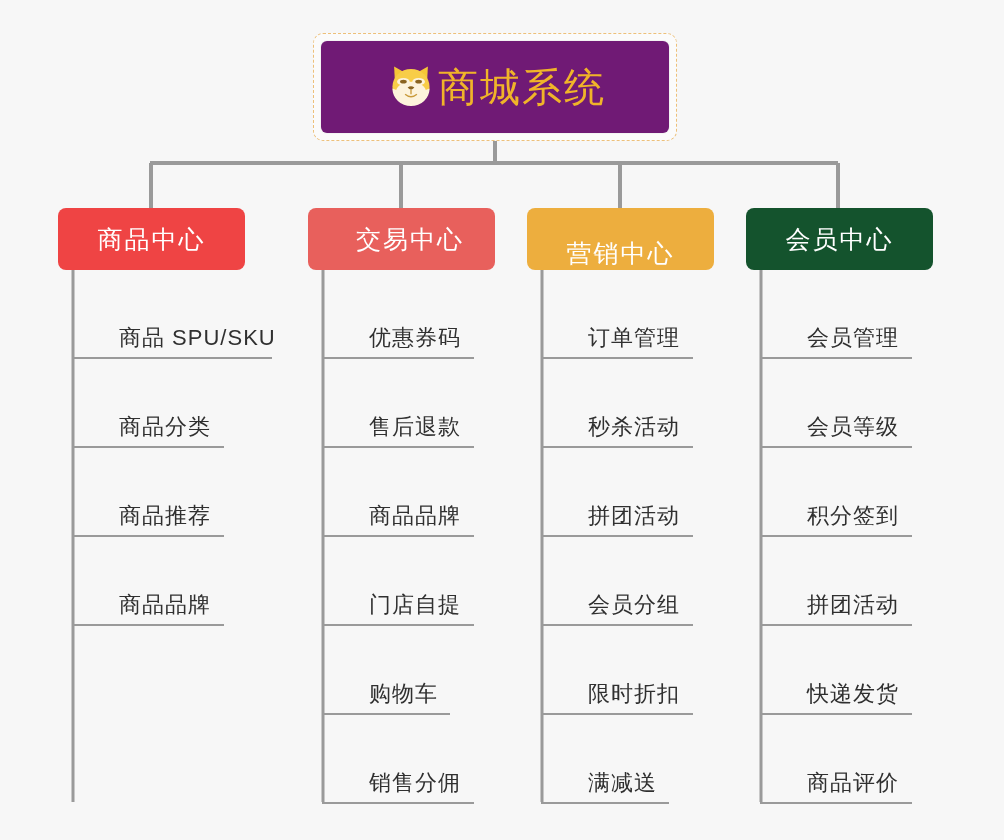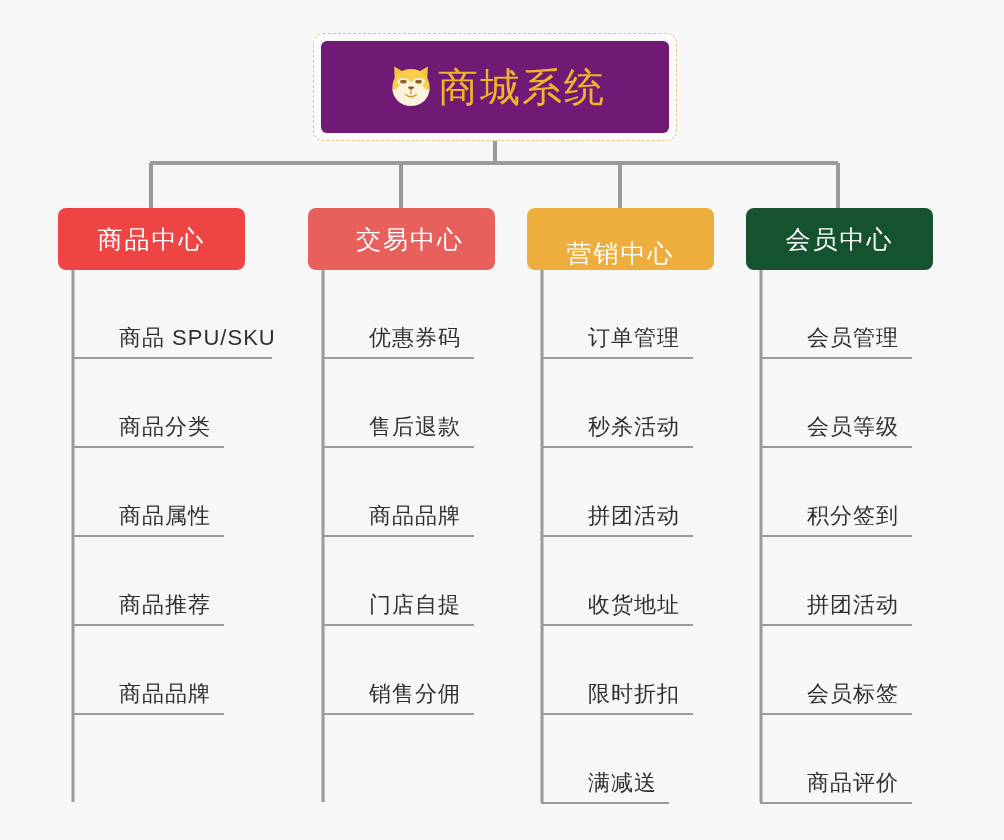--- a/index.html
+++ b/index.html
@@ -138,24 +138,20 @@
           <li class="leaf-item">
             <span class="leaf-underline" style="width: 200px;"></span>
             <span class="leaf-label">商品 SPU/SKU</span>
           </li>
           <li class="leaf-item">
             <span class="leaf-underline" style="width: 152px;"></span>
             <span class="leaf-label">商品分类</span>
           </li>
           <li class="leaf-item">
             <span class="leaf-underline" style="width: 152px;"></span>
-            <span class="leaf-label">商品属性</span>
-          </li>
-          <li class="leaf-item">
-            <span class="leaf-underline" style="width: 152px;"></span>
             <span class="leaf-label">商品推荐</span>
           </li>
           <li class="leaf-item">
             <span class="leaf-underline" style="width: 152px;"></span>
             <span class="leaf-label">商品品牌</span>
           </li>
         </ul>
       </div>
       <div class="column" style="left: 308px; width: 187px;">
         <div class="col-head" style="background: rgb(232, 96, 92); padding-left: 17px;">
@@ -172,20 +168,24 @@
           </li>
           <li class="leaf-item">
             <span class="leaf-underline" style="width: 152px;"></span>
             <span class="leaf-label">商品品牌</span>
           </li>
           <li class="leaf-item">
             <span class="leaf-underline" style="width: 152px;"></span>
             <span class="leaf-label">门店自提</span>
           </li>
           <li class="leaf-item">
+            <span class="leaf-underline" style="width: 128px;"></span>
+            <span class="leaf-label">购物车</span>
+          </li>
+          <li class="leaf-item">
             <span class="leaf-underline" style="width: 152px;"></span>
             <span class="leaf-label">销售分佣</span>
           </li>
         </ul>
       </div>
       <div class="column" style="left: 527px; width: 187px;">
         <div class="col-head" style="background: rgb(237, 174, 62); align-items: flex-end;">
           <span>营销中心</span>
         </div>
         <ul class="leaf-list">
@@ -196,21 +196,21 @@
           <li class="leaf-item">
             <span class="leaf-underline" style="width: 152px;"></span>
             <span class="leaf-label">秒杀活动</span>
           </li>
           <li class="leaf-item">
             <span class="leaf-underline" style="width: 152px;"></span>
             <span class="leaf-label">拼团活动</span>
           </li>
           <li class="leaf-item">
             <span class="leaf-underline" style="width: 152px;"></span>
-            <span class="leaf-label">收货地址</span>
+            <span class="leaf-label">会员分组</span>
           </li>
           <li class="leaf-item">
             <span class="leaf-underline" style="width: 152px;"></span>
             <span class="leaf-label">限时折扣</span>
           </li>
           <li class="leaf-item">
             <span class="leaf-underline" style="width: 128px;"></span>
             <span class="leaf-label">满减送</span>
           </li>
         </ul>
@@ -231,21 +231,21 @@
           <li class="leaf-item">
             <span class="leaf-underline" style="width: 152px;"></span>
             <span class="leaf-label">积分签到</span>
           </li>
           <li class="leaf-item">
             <span class="leaf-underline" style="width: 152px;"></span>
             <span class="leaf-label">拼团活动</span>
           </li>
           <li class="leaf-item">
             <span class="leaf-underline" style="width: 152px;"></span>
-            <span class="leaf-label">会员标签</span>
+            <span class="leaf-label">快递发货</span>
           </li>
           <li class="leaf-item">
             <span class="leaf-underline" style="width: 152px;"></span>
             <span class="leaf-label">商品评价</span>
           </li>
         </ul>
       </div>
     </div>
 
 </div>

